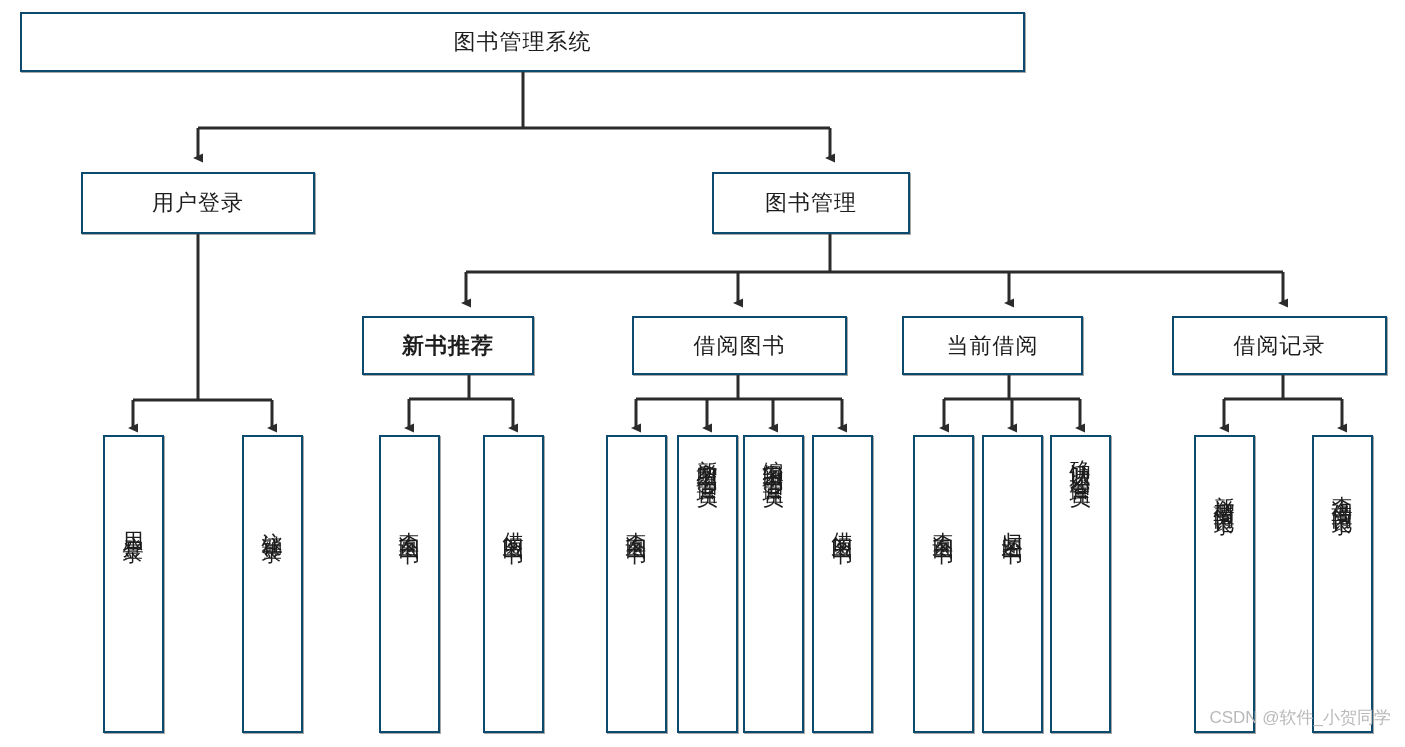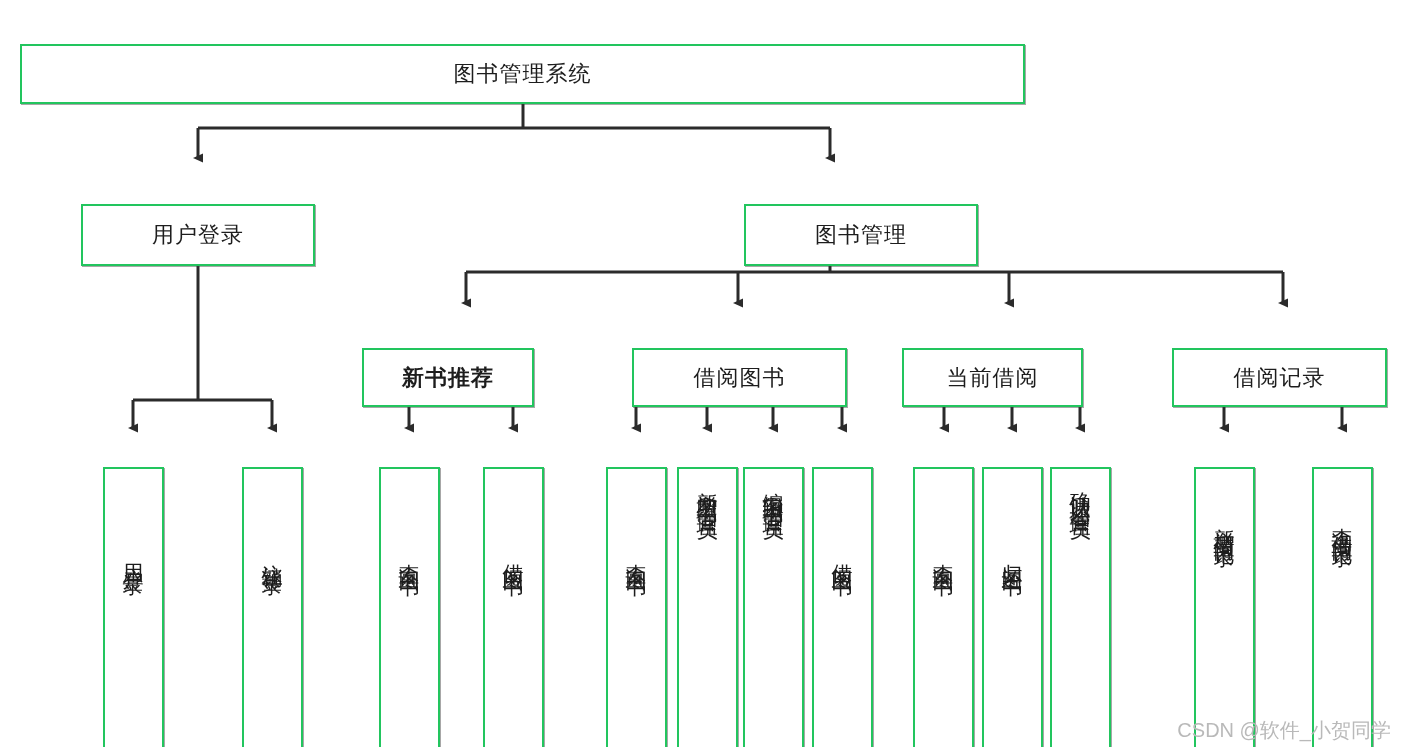--- a/index.html
+++ b/index.html
@@ -7,23 +7,22 @@
     width:1405px;height:747px;
     font-family:"Liberation Sans","DejaVu Sans",sans-serif;
     position:relative;overflow:hidden;
   }
   #canvas{position:absolute;left:0;top:0;width:1405px;height:747px;}
 
   .node-box{
     position:absolute;
     box-sizing:border-box;
     background:#ffffff;
-    border:2px solid #22c55e;
+    border:2px solid #0c4a6e;
     box-shadow:1px 1px 0 0 rgba(60,60,60,.45);
-    margin-top:32px;
   }
   .node-label-h{
     position:absolute;
     left:0;right:0;top:50%;
     transform:translateY(-50%);
     text-align:center;
     font-size:22px;
     color:#1d1d1d;
     letter-spacing:1px;
     white-space:nowrap;
@@ -35,22 +34,22 @@
     writing-mode:vertical-rl;
     text-orientation:upright;
     font-size:21px;
     color:#1d1d1d;
     letter-spacing:4px;
     white-space:nowrap;
     line-height:1;
   }
   .watermark{
     position:absolute;
-    right:14px;bottom:3px;
-    font-size:20px;
+    right:14px;bottom:18px;
+    font-size:17px;
     color:#b9b9b9;
     white-space:nowrap;
     pointer-events:none;
   }
 </style>
 </head>
 <body>
 
 <svg id="canvas" viewBox="0 0 1405 747" xmlns="http://www.w3.org/2000/svg">
   <defs>
@@ -103,21 +102,21 @@
 </svg>
 
 <div class="node-box" style="left:20px;top:12px;width:1005px;height:60px;">
   <div class="node-label-h">图书管理系统</div>
 </div>
 
 <div class="node-box" style="left:81px;top:172px;width:234px;height:62px;">
   <div class="node-label-h">用户登录</div>
 </div>
 
-<div class="node-box" style="left:744px;top:172px;width:234px;height:62px;">
+<div class="node-box" style="left:712px;top:172px;width:198px;height:62px;">
   <div class="node-label-h">图书管理</div>
 </div>
 
 <div class="node-box" style="left:362px;top:316px;width:172px;height:59px;font-weight:bold;">
   <div class="node-label-h">新书推荐</div>
 </div>
 
 <div class="node-box" style="left:632px;top:316px;width:215px;height:59px;">
   <div class="node-label-h">借阅图书</div>
 </div>

